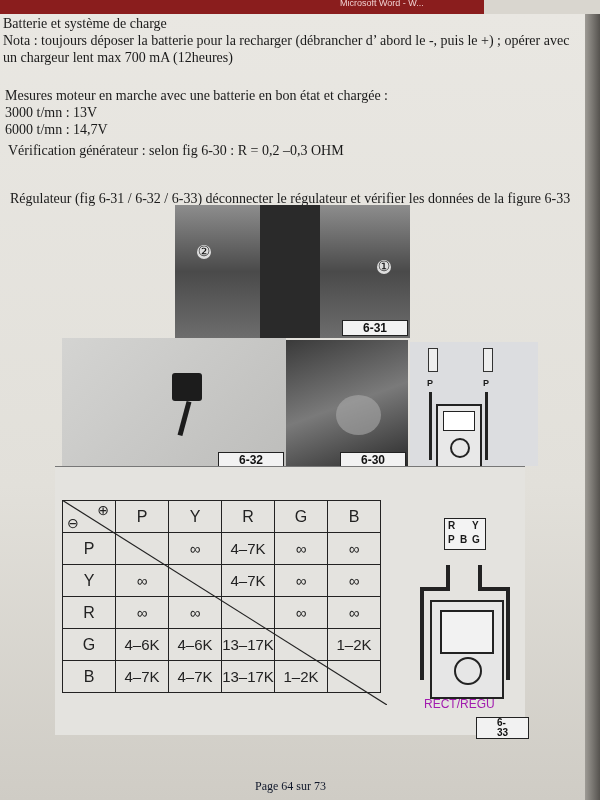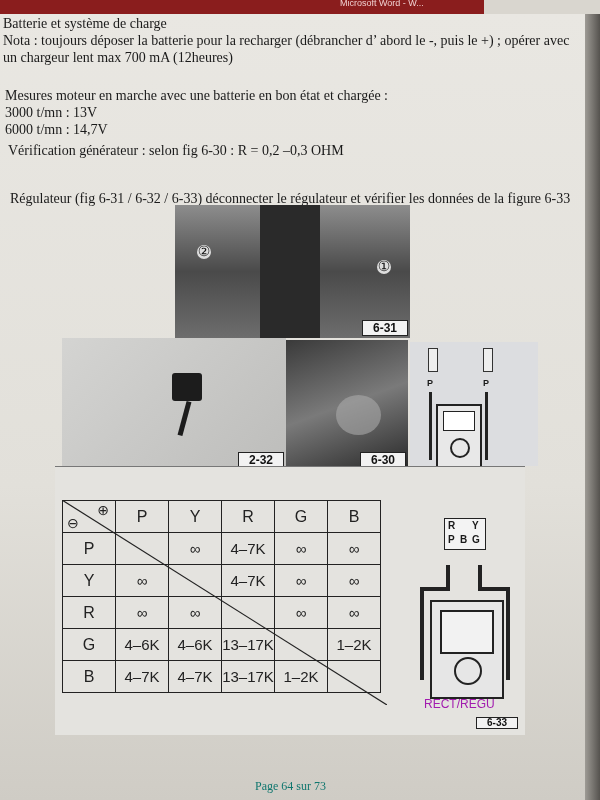--- a/index.html
+++ b/index.html
@@ -25,39 +25,39 @@
     position:absolute; left:585px; top:14px; width:15px; height:786px;
     background:linear-gradient(90deg,#9e9b95,#55524e);
   }
   .txt { position:absolute; font-size:14px; line-height:17px; white-space:nowrap; }
   .photo {
     position:absolute; background:#6a6a6a; overflow:hidden;
   }
   .figlabel {
     position:absolute; background:#f2f2f2; border:1px solid #222;
     font-family:"Liberation Sans", sans-serif; font-weight:bold; font-size:12px;
-    padding:0 10px; line-height:14px; color:#111;
+    padding:0 20px; line-height:14px; color:#111;
   }
   .table-wrap {
     position:absolute; left:55px; top:466px; width:470px; height:268px;
     background:#e4e3df; border-top:1px solid #777;
   }
   table.res {
     position:absolute; left:7px; top:33px; border-collapse:collapse;
     font-family:"Liberation Sans", sans-serif; font-size:15px;
   }
   table.res td {
     border:1.5px solid #222; width:52px; height:31px; text-align:center; padding:0;
     color:#222;
   }
   table.res td.hdr { font-size:16px; }
   .diag {
     position:absolute; left:62px; top:500px; width:325px; height:205px; pointer-events:none;
   }
-  .footer { position:absolute; left:255px; top:779px; font-size:12px; color:#0f766e; }
+  .footer { position:absolute; left:255px; top:779px; font-size:12px; color:#0f172a; }
   .mono { font-family:"Liberation Sans", sans-serif; }
 </style>
 </head>
 <body>
 
 <div class="titlebar">
   <div class="tab" style="left:215px;width:120px"></div>
   <div class="tab" style="left:340px;width:110px">Microsoft Word - W...</div>
 </div>
 
@@ -76,21 +76,21 @@
 <div class="photo" style="left:175px;top:205px;width:235px;height:133px;background:linear-gradient(180deg,#8d8d8d,#4a4a4a 50%,#6d6d6d);">
   <div style="position:absolute;left:85px;top:0;width:60px;height:133px;background:#2a2a2a;"></div>
   <div style="position:absolute;left:22px;top:40px;font-size:14px;color:#111;background:#ddd;border-radius:50%;width:14px;height:14px;text-align:center;line-height:14px">②</div>
   <div style="position:absolute;left:202px;top:55px;font-size:14px;color:#111;background:#ddd;border-radius:50%;width:14px;height:14px;text-align:center;line-height:14px">①</div>
   <div class="figlabel" style="right:2px;bottom:2px">6-31</div>
 </div>
 
 <div class="photo" style="left:62px;top:338px;width:224px;height:130px;background:linear-gradient(135deg,#d4d4d2,#bdbdbb);">
   <div style="position:absolute;left:110px;top:35px;width:30px;height:28px;background:#1c1c1c;border-radius:3px;"></div>
   <div style="position:absolute;left:120px;top:63px;width:5px;height:35px;background:#1c1c1c;transform:rotate(15deg);"></div>
-  <div class="figlabel" style="right:2px;bottom:0">2-32</div>
+  <div class="figlabel" style="right:2px;bottom:0">6-32</div>
 </div>
 
 <div class="photo" style="left:286px;top:340px;width:122px;height:128px;background:linear-gradient(160deg,#3a3a3a,#7a7a7a 50%,#2a2a2a);">
   <div style="position:absolute;left:50px;top:55px;width:45px;height:40px;background:#aaa;border-radius:50%;opacity:.6"></div>
   <div class="figlabel" style="right:2px;bottom:0">6-30</div>
 </div>
 
 <div style="position:absolute;left:410px;top:342px;width:128px;height:124px;background:#dcdde0;">
   <div style="position:absolute;left:18px;top:6px;width:8px;height:22px;border:1px solid #333;background:#eee"></div>
   <div style="position:absolute;left:73px;top:6px;width:8px;height:22px;border:1px solid #333;background:#eee"></div>

